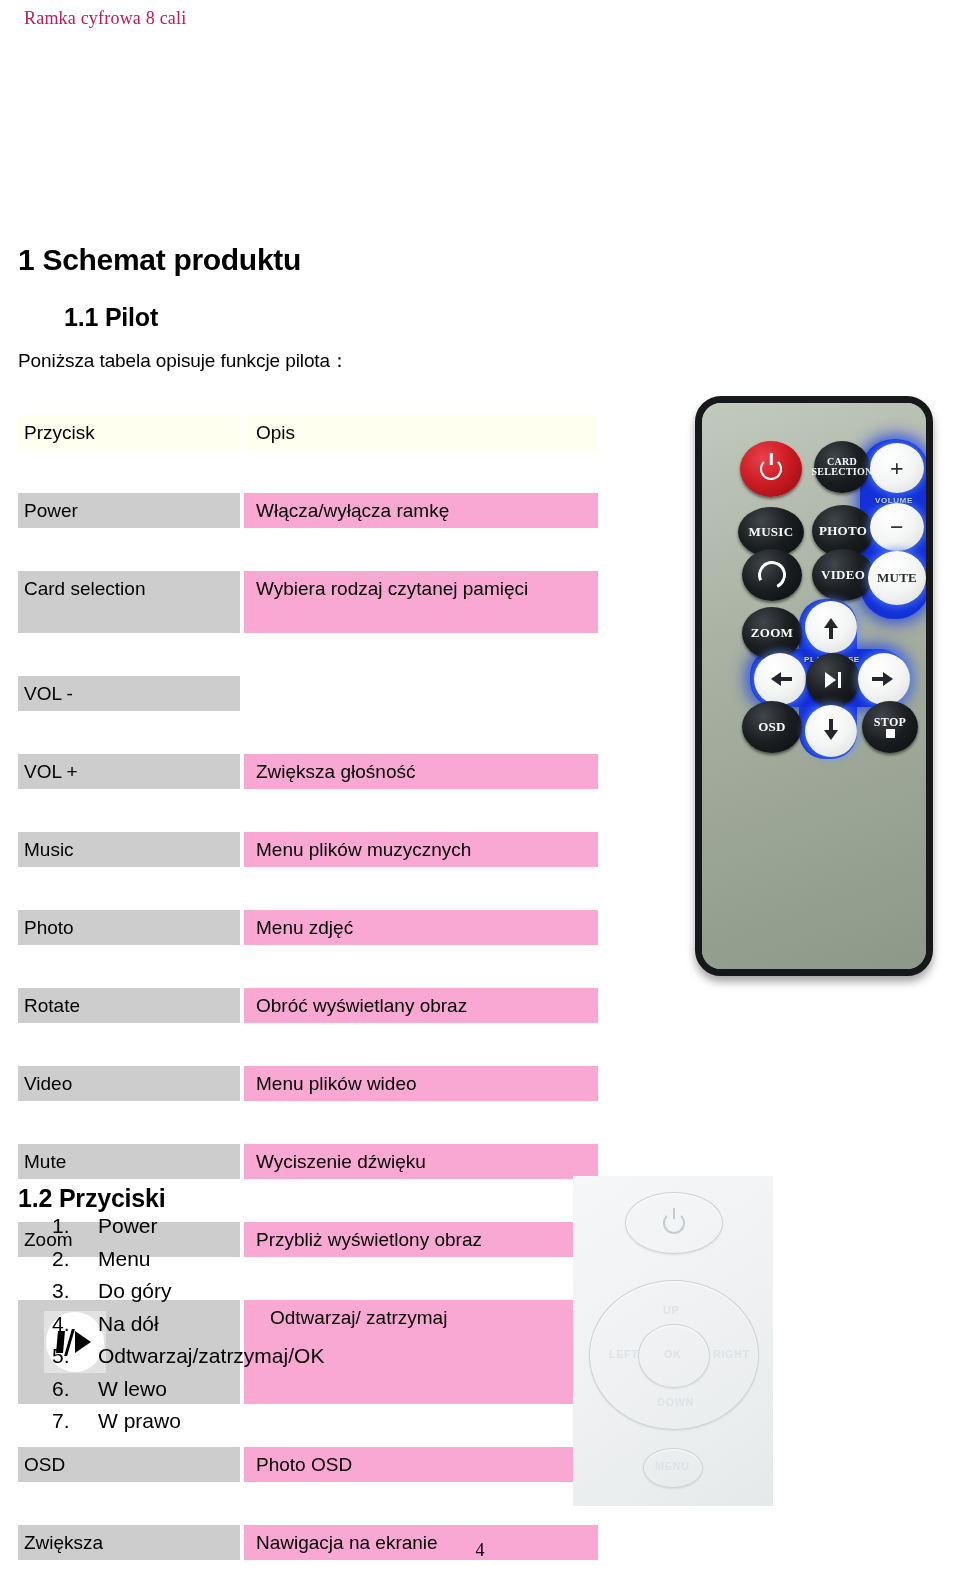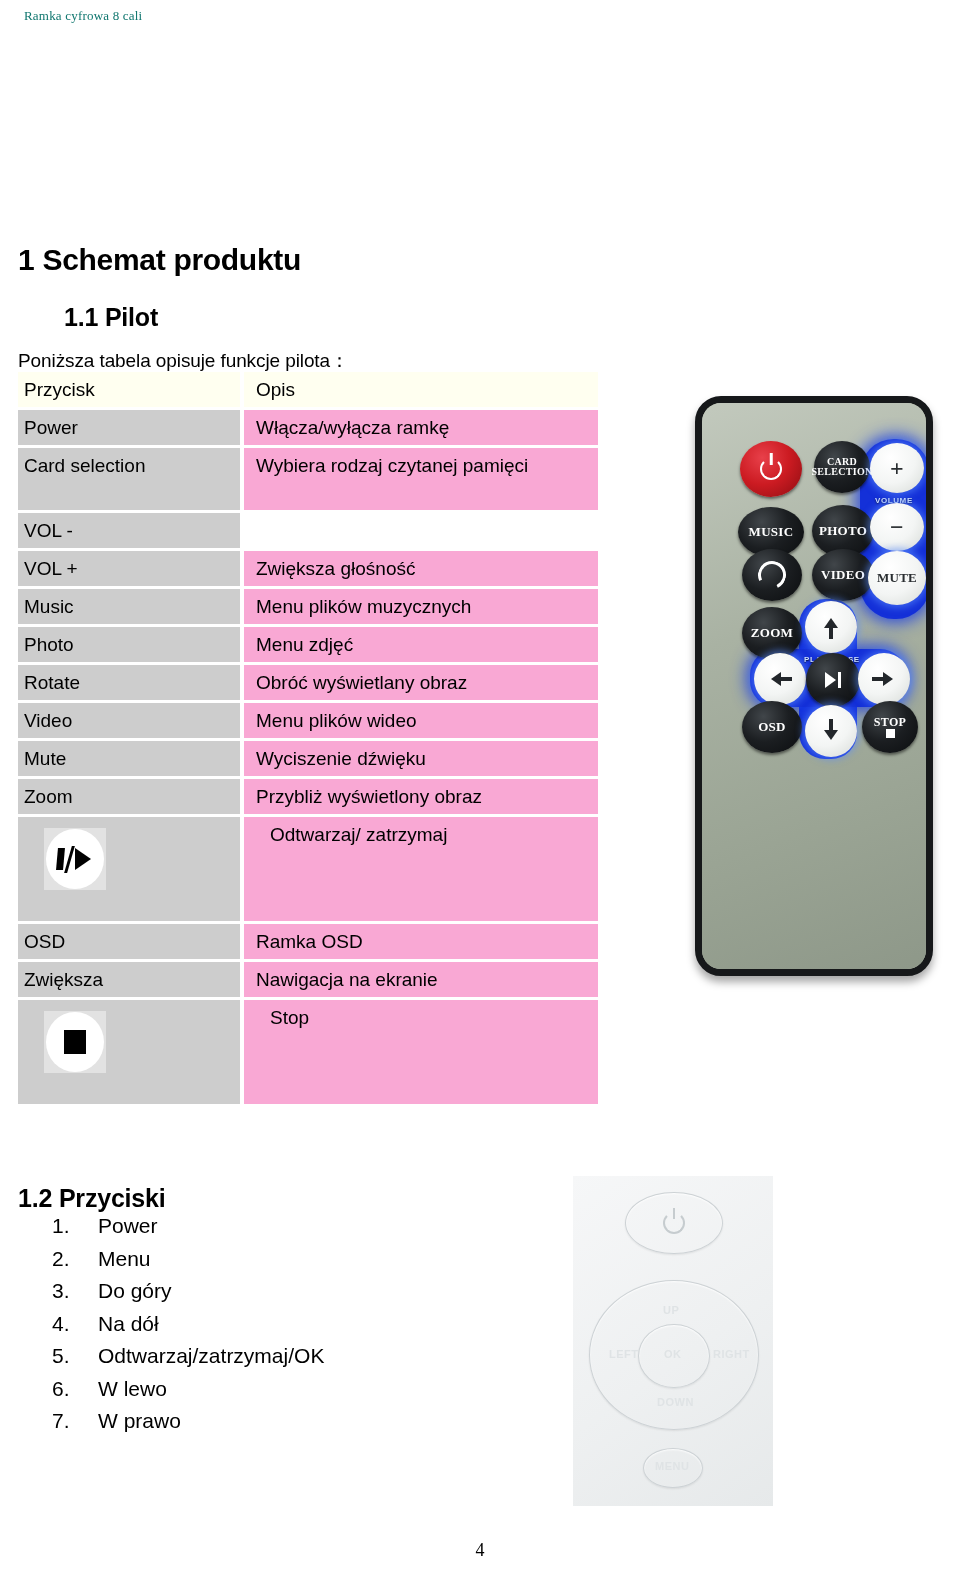--- a/index.html
+++ b/index.html
@@ -15,23 +15,23 @@
     color: #000000;
     overflow: hidden;
   }
 
   
   .page-header {
     position: absolute;
     left: 24px;
     top: 8px;
     font-family: "Liberation Serif", serif;
-    font-size: 13px;
+    font-size: 18px;
     letter-spacing: .2px;
-    color: #0f766e;
+    color: #be185d;
     white-space: nowrap;
   }
 
   
   .h1 {
     position: absolute;
     left: 18px;
     top: 243px;
     font-size: 30px;
     font-weight: bold;
@@ -57,20 +57,21 @@
   .rtable {
     position: absolute;
     left: 18px;
     top: 372px;
     width: 580px;
   }
   .rrow {
     display: flex;
     width: 100%;
     margin-bottom: 3px;
+    margin-top: 43px;
   }
   .rrow:last-child { margin-bottom: 0; }
 
   .cell-key {
     width: 222px;
     flex: 0 0 222px;
     background: #cdcdcd;
     padding: 7px 0 6px 6px;
     font-size: 19px;
     box-sizing: border-box;
@@ -473,21 +474,21 @@
                 <span class="pp-slash"></span>
                 <span class="pp-tri"></span>
               </div>
             </div>
           </div>
         </div>
         <div class="cell-desc">Odtwarzaj/ zatrzymaj</div>
       </div>
       <div class="rrow">
         <div class="cell-key">OSD</div>
-        <div class="cell-desc">Ramka OSD</div>
+        <div class="cell-desc">Photo OSD</div>
       </div>
       <div class="rrow">
         <div class="cell-key">Zwiększa</div>
         <div class="cell-desc">Nawigacja na ekranie</div>
       </div>
       <div class="rrow icon-row">
         <div class="cell-key">
           <div class="glyph-box">
             <div class="glyph-circle">
               <div class="stop-mark"></div>

